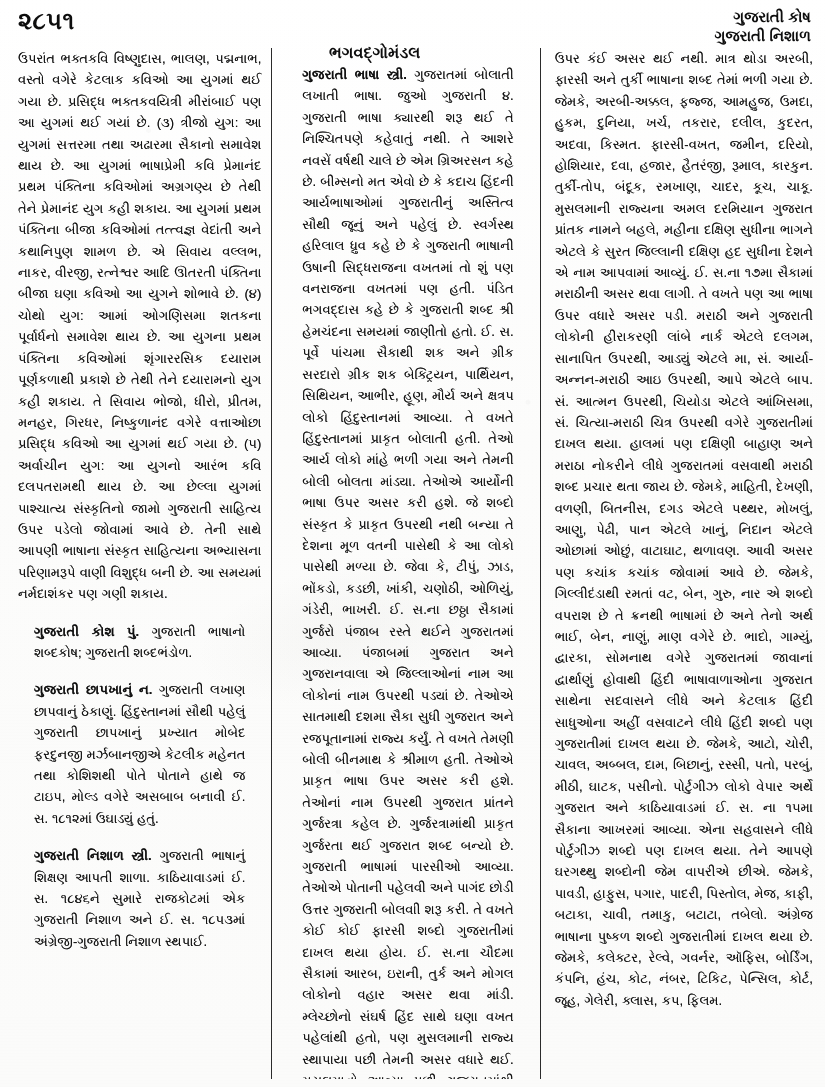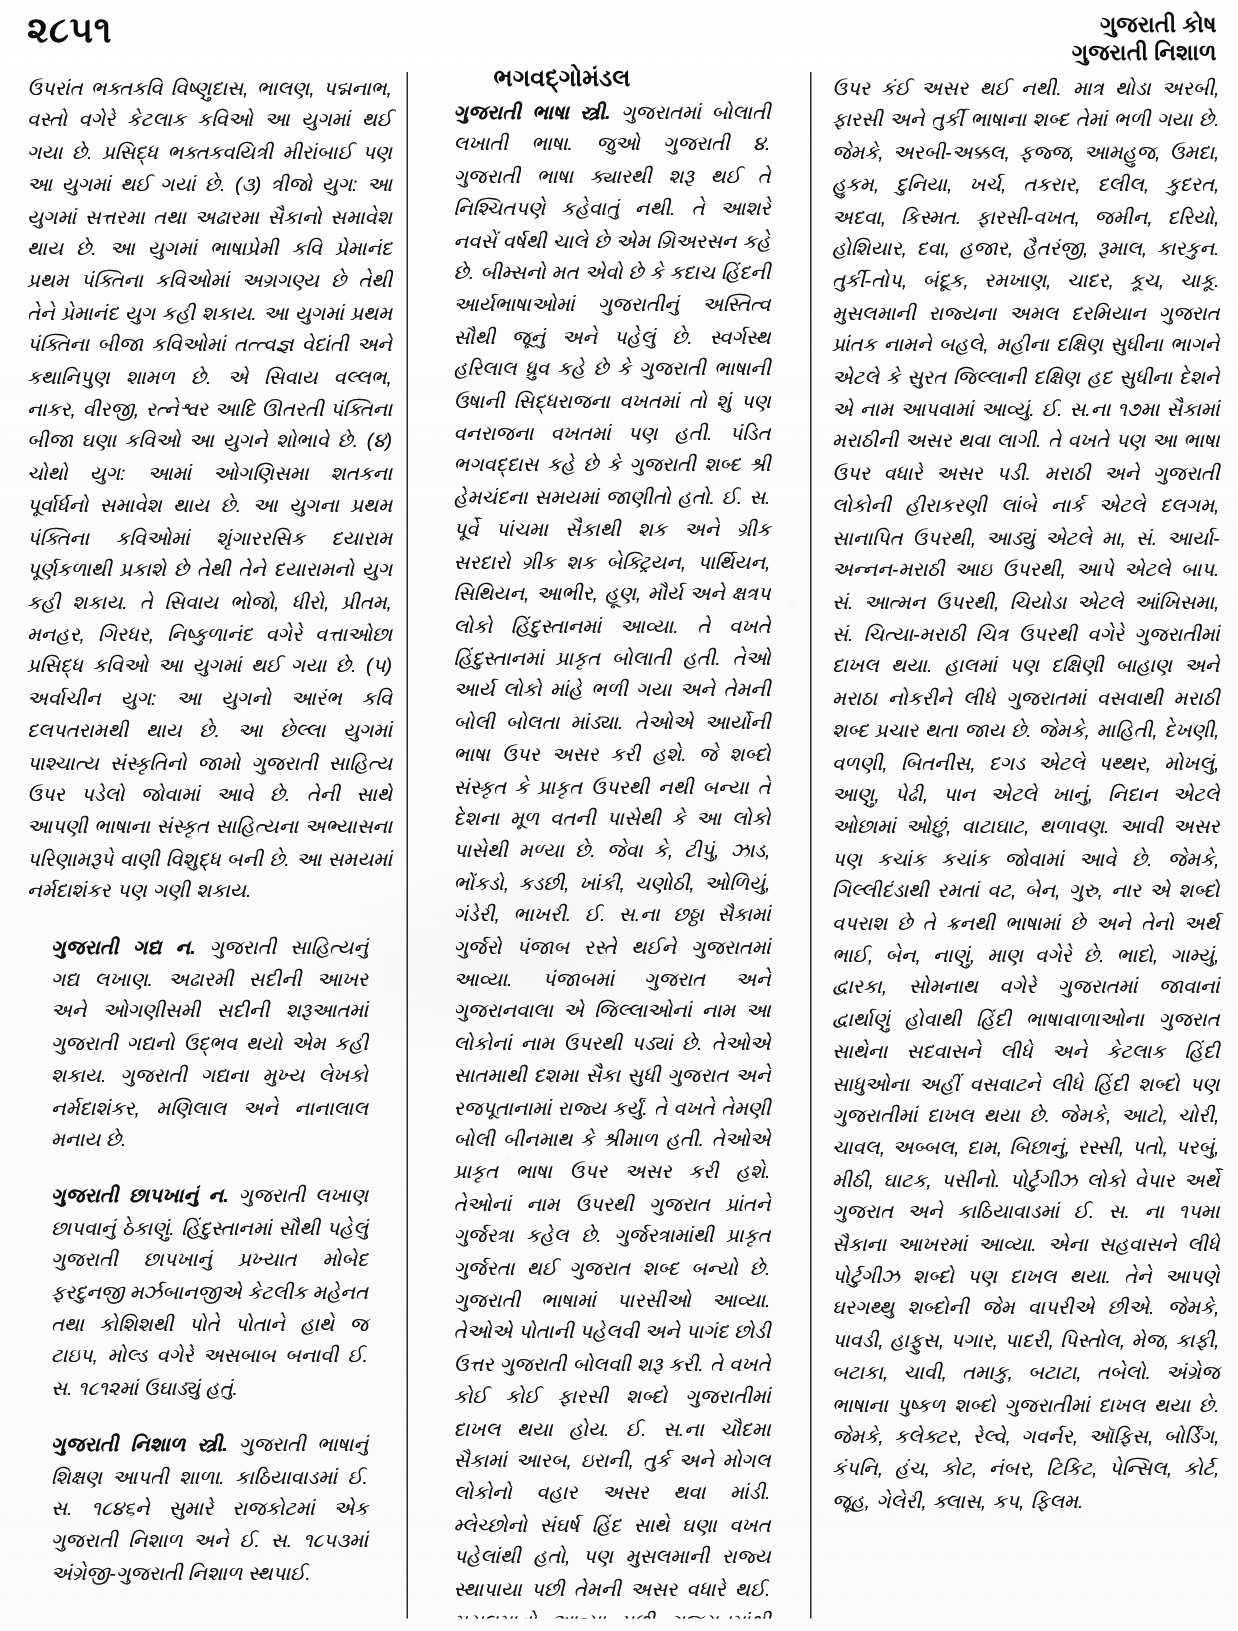--- a/index.html
+++ b/index.html
@@ -149,21 +149,20 @@
     font-weight: 700;
   }
 
   
   .cont { text-indent: 0; }
 
   
   .para, .entry {
     color: #101010;
     text-shadow: 0 0 0.35px rgba(0,0,0,0.55);
-    font-style: italic;
   }
 </style>
 </head>
 <body>
 
 <div class="page">
 
   <div class="smudge"></div>
 
   <div class="header">
@@ -173,27 +172,27 @@
       <span class="guide-word">ગુજરાતી કોષ</span>
       <span class="guide-word">ગુજરાતી નિશાળ</span>
     </div>
   </div>
 
   <div class="columns">
 
     <div class="col col-1">
       <p class="para cont">ઉપરાંત ભક્તકવિ વિષ્ણુદાસ, ભાલણ, પદ્મનાભ, વસ્તો વગેરે કેટલાક કવિઓ આ યુગમાં થઈ ગયા છે. પ્રસિદ્ધ ભક્તકવયિત્રી મીરાંબાઈ પણ આ યુગમાં થઈ ગયાં છે. (૩) ત્રીજો યુગ: આ યુગમાં સત્તરમા તથા અઢારમા સૈકાનો સમાવેશ થાય છે. આ યુગમાં ભાષાપ્રેમી કવિ પ્રેમાનંદ પ્રથમ પંક્તિના કવિઓમાં અગ્રગણ્ય છે તેથી તેને પ્રેમાનંદ યુગ કહી શકાય. આ યુગમાં પ્રથમ પંક્તિના બીજા કવિઓમાં તત્ત્વજ્ઞ વેદાંતી અને કથાનિપુણ શામળ છે. એ સિવાય વલ્લભ, નાકર, વીરજી, રત્નેશ્વર આદિ ઊતરતી પંક્તિના બીજા ઘણા કવિઓ આ યુગને શોભાવે છે. (૪) ચોથો યુગ: આમાં ઓગણિસમા શતકના પૂર્વાર્ધનો સમાવેશ થાય છે. આ યુગના પ્રથમ પંક્તિના કવિઓમાં શૃંગારરસિક દયારામ પૂર્ણકળાથી પ્રકાશે છે તેથી તેને દયારામનો યુગ કહી શકાય. તે સિવાય ભોજો, ધીરો, પ્રીતમ, મનહર, ગિરધર, નિષ્કુળાનંદ વગેરે વત્તાઓછા પ્રસિદ્ધ કવિઓ આ યુગમાં થઈ ગયા છે. (૫) અર્વાચીન યુગ: આ યુગનો આરંભ કવિ દલપતરામથી થાય છે. આ છેલ્લા યુગમાં પાશ્ચાત્ય સંસ્કૃતિનો જામો ગુજરાતી સાહિત્ય ઉપર પડેલો જોવામાં આવે છે. તેની સાથે આપણી ભાષાના સંસ્કૃત સાહિત્યના અભ્યાસના પરિણામરૂપે વાણી વિશુદ્ધ બની છે. આ સમયમાં નર્મદાશંકર પણ ગણી શકાય.</p>
 
-
-
-      <p class="entry">
-        <span class="headword">ગુજરાતી ગદ્ય</span>
-        <span class="pos">ન.</span>
-        <span>ગુજરાતી સાહિત્યનું ગદ્ય લખાણ. અઢારમી સદીની આખર અને ઓગણીસમી સદીની શરૂઆતમાં ગુજરાતી ગદ્યનો ઉદ્ભવ થયો એમ કહી શકાય. ગુજરાતી ગદ્યના મુખ્ય લેખકો નર્મદાશંકર, મણિલાલ અને નાનાલાલ મનાય છે.</span>
-      </p>
+      <p class="entry">
+        <span class="headword">ગુજરાતી કોશ</span>
+        <span class="pos">પું.</span>
+        <span>ગુજરાતી ભાષાનો શબ્દકોષ; ગુજરાતી શબ્દભંડોળ.</span>
+      </p>
+
+
 
       <p class="entry">
         <span class="headword">ગુજરાતી છાપખાનું</span>
         <span class="pos">ન.</span>
         <span>ગુજરાતી લખાણ છાપવાનું ઠેકાણું. હિંદુસ્તાનમાં સૌથી પહેલું ગુજરાતી છાપખાનું પ્રખ્યાત મોબેદ ફરદુનજી મર્ઝબાનજીએ કેટલીક મહેનત તથા કોશિશથી પોતે પોતાને હાથે જ ટાઇપ, મોલ્ડ વગેરે અસબાબ બનાવી ઈ. સ. ૧૮૧૨માં ઉઘાડ્યું હતું.</span>
       </p>
 
       <p class="entry">
         <span class="headword">ગુજરાતી નિશાળ</span>
         <span class="pos">સ્ત્રી.</span>

